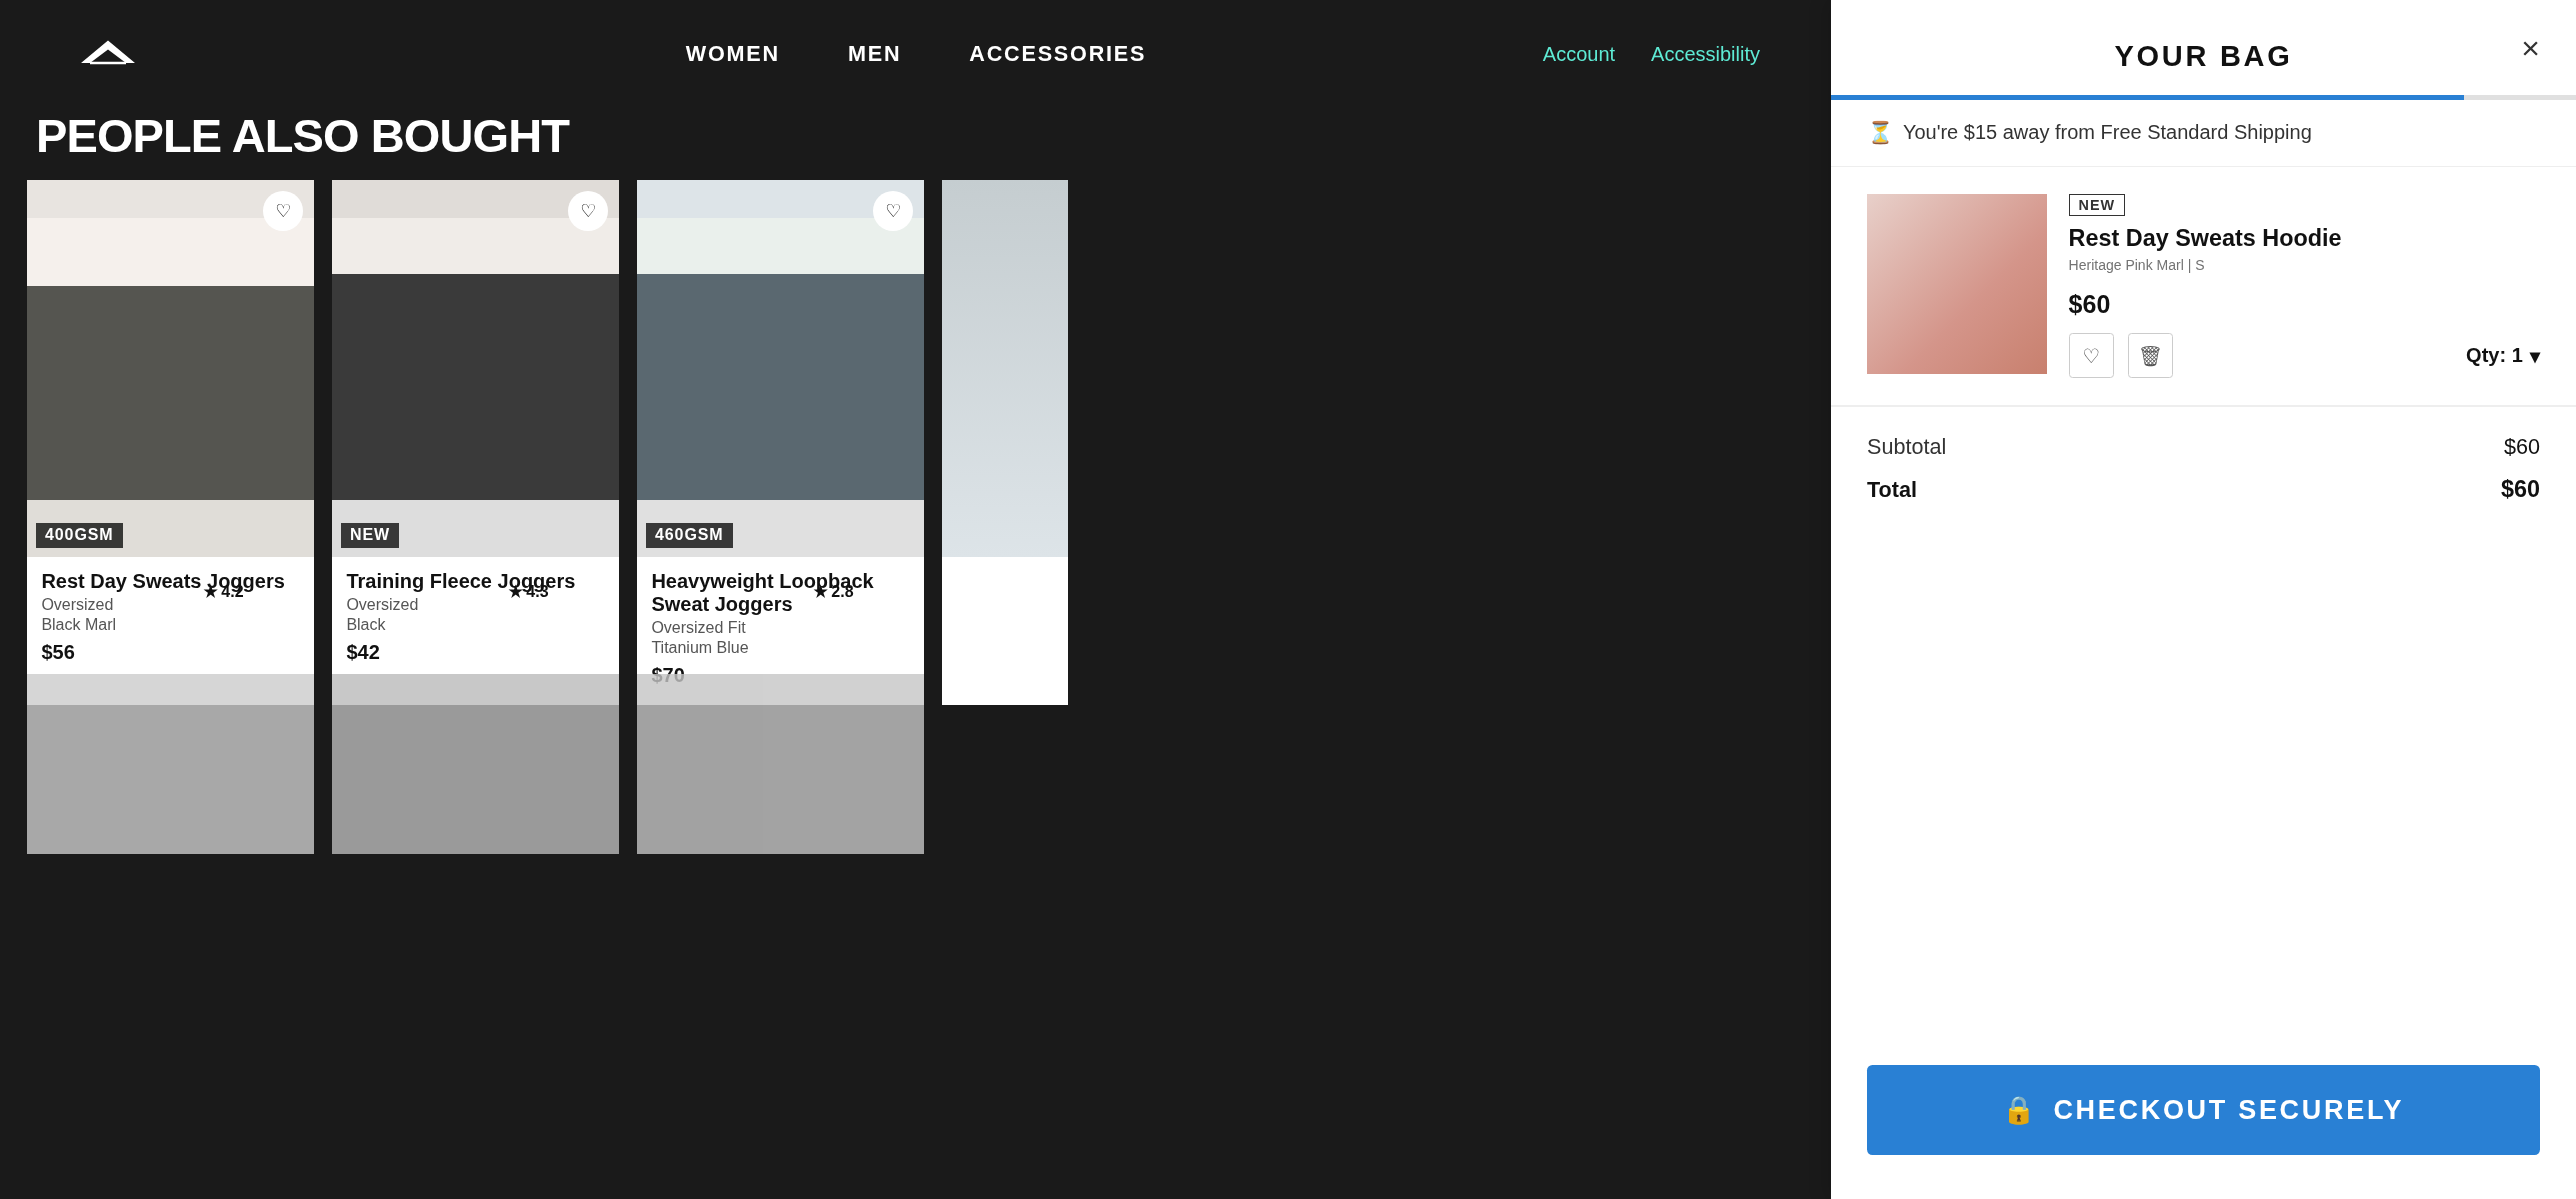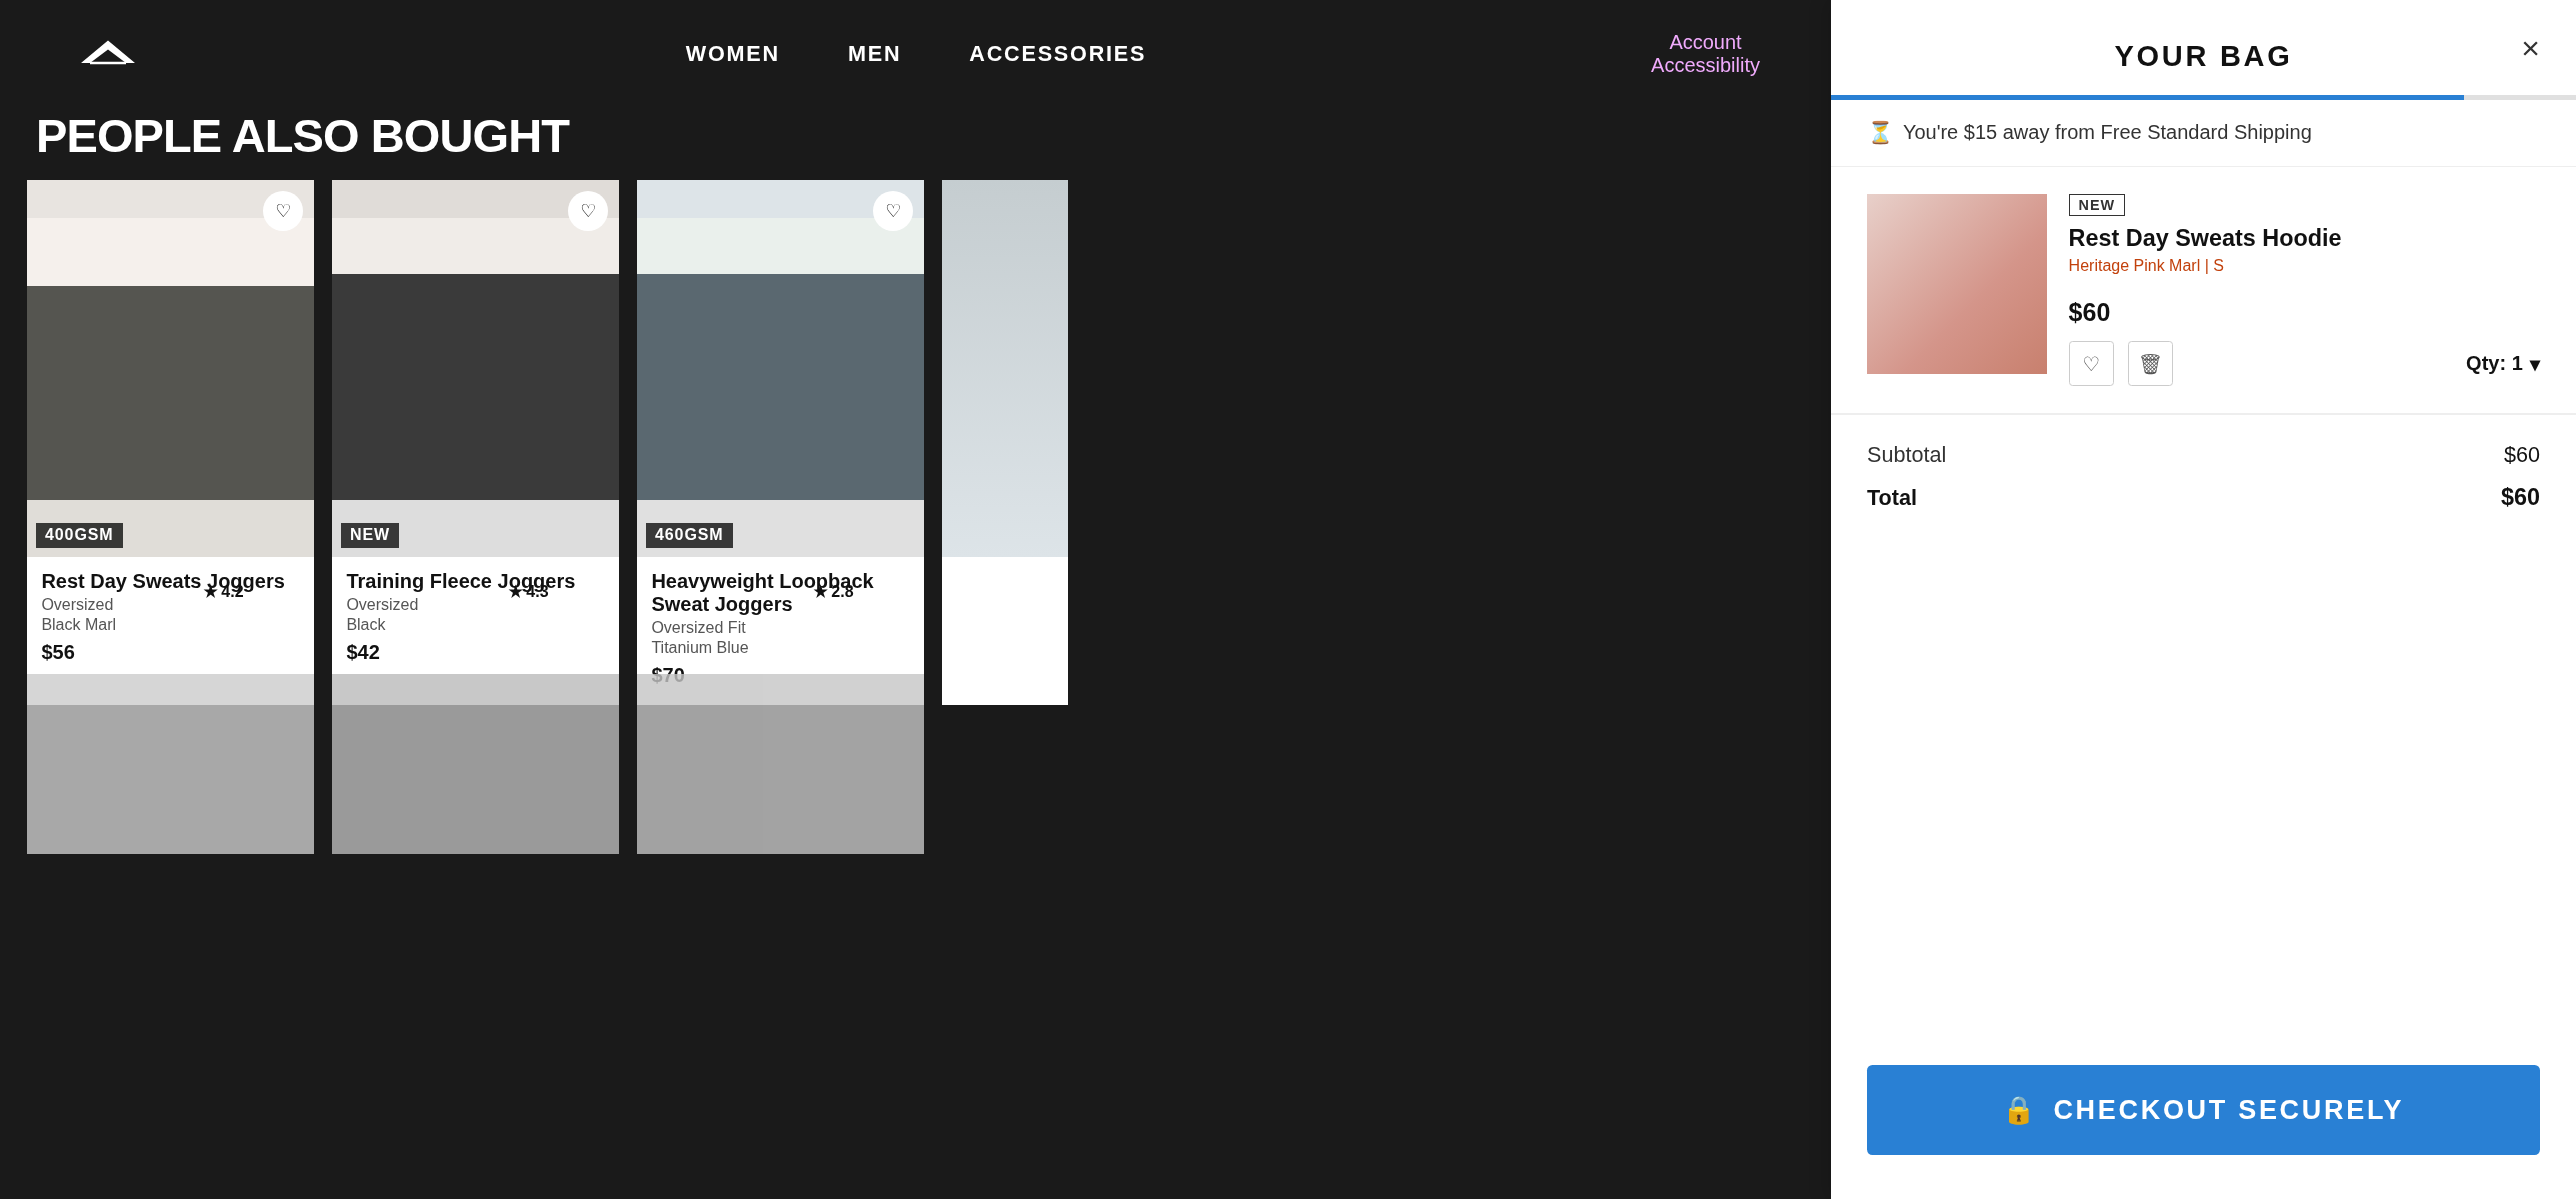--- a/index.html
+++ b/index.html
@@ -51,24 +51,24 @@
       color: white;
       font-size: 21.6px;
       font-weight: 700;
       letter-spacing: 1.8px;
       cursor: pointer;
     }
     .nav-right {
       position: absolute;
       right: 72px;
       display: flex;
-      align-items: center;
-      color: #f0abfc;
+      gap: 36px;
+      align-items: center;
+      color: #5eead4;
       font-size: 20px;
-      flex-direction: column;
     }
 
     
     .section-title {
       position: absolute;
       top: 108px;
       left: 36px;
       color: white;
       font-size: 47px;
       font-weight: 900;
@@ -291,23 +291,23 @@
     }
 
     .cart-item-name {
       font-size: 23.4px;
       font-weight: 700;
       color: #111;
       margin-bottom: 5.4px;
     }
 
     .cart-item-variant {
-      font-size: 16px;
-      color: #c2410c;
-      margin-bottom: 23px;
+      font-size: 14px;
+      color: #737373;
+      margin-bottom: 17px;
     }
 
     .cart-item-price {
       font-size: 25px;
       font-weight: 700;
       color: #111;
       margin-bottom: 14.4px;
     }
 
     .cart-item-actions {

